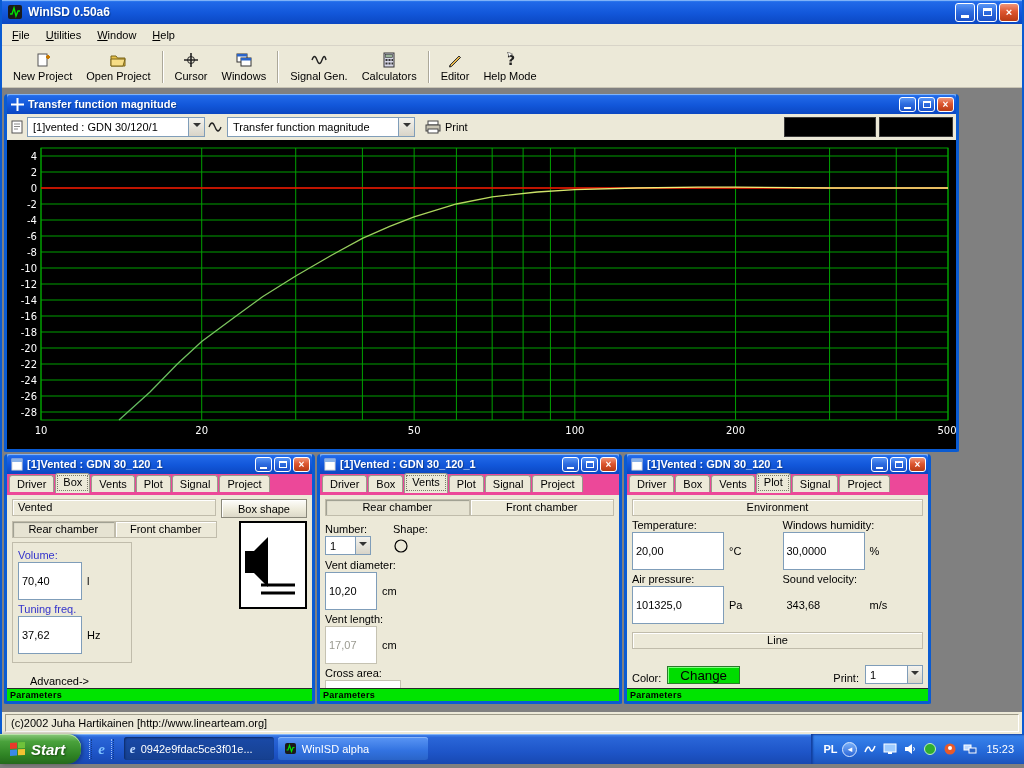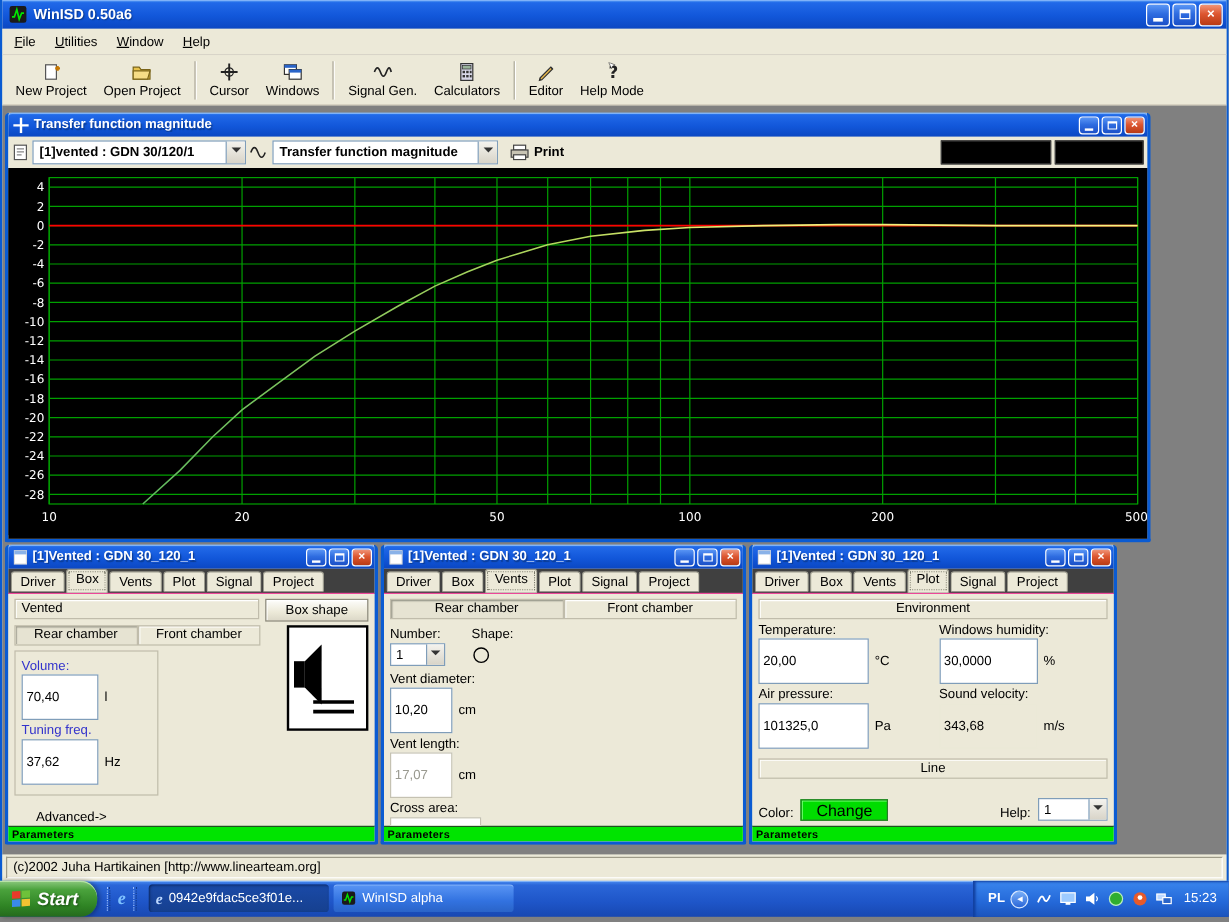--- a/index.html
+++ b/index.html
@@ -34,37 +34,37 @@
   .win-titlebar { height:20px; flex:0 0 20px; display:flex; align-items:center; padding:0 2px 0 4px;
       background:linear-gradient(180deg,#3a8af2 0%,#2169e8 10%,#1257da 55%,#0b47c2 100%);
       box-shadow:inset 0 1px 0 #7fb2f8; color:#fff; font-weight:bold; font-size:11px; border-radius:3px 3px 0 0; }
   .win-titlebar .title-text { margin-left:4px; flex:1; text-shadow:1px 1px 1px #0a3a90; white-space:nowrap; overflow:hidden; }
   .win-titlebar .capbtn { width:17px; height:15px; font-size:10px; }
   .win-titlebar .g-min { width:7px; height:2px; margin-top:7px; }
   .win-titlebar .g-max { width:8px; height:7px; border-top:2px solid #fff; }
 
   
   .tf-window { left:2px; top:6px; width:955px; height:358px; }
-  .tf-toolbar { height:26px; flex:0 0 26px; display:flex; align-items:center; gap:3px; background:#ece9d8; padding:0 3px;font-weight:bold; }
+  .tf-toolbar { height:26px; flex:0 0 26px; display:flex; align-items:center; gap:3px; background:#ece9d8; padding:0 3px; }
   .combo { display:flex; align-items:center; height:20px; background:#fff; border:1px solid #7f9db9; }
   .combo .ctxt { padding:0 5px; white-space:nowrap; }
   .combo .dd { width:16px; height:18px; margin-left:auto; background:linear-gradient(180deg,#f4f3ee,#d8d4c8); border-left:1px solid #7f9db9; display:flex; align-items:center; justify-content:center; }
   .tri-down { width:0; height:0; border:4px solid transparent; border-top-color:#333; margin-top:4px; }
   .print-btn { display:flex; align-items:center; gap:4px; padding:2px 7px; height:22px; }
   .readout { height:20px; background:#000; border:1px solid #3a3a3a; }
   .chart-wrap { flex:1; background:#000; }
   svg text { font-family:"DejaVu Sans", "Liberation Sans", sans-serif; }
 
   
   .child { top:366px; height:250px; }
   .cw1 { left:2px;   width:311px; }
   .cw2 { left:315px; width:305px; }
   .cw3 { left:622px; width:307px; }
 
-  .tabstrip { height:21px; flex:0 0 21px; display:flex; align-items:flex-start; background:#404040; border-bottom:1px solid #ec4899; padding:0 2px; }
+  .tabstrip { height:21px; flex:0 0 21px; display:flex; align-items:center; background:#ec4899; border-bottom:4px solid #ec4899; padding:0 2px; }
   .tab { height:17px; margin-top:2px; padding:2px 7px 0; border:1px solid #9a998c; border-bottom:none; border-radius:3px 3px 0 0; background:#ece9d8; margin-right:1px; font-size:11px; }
   .tab.active { height:20px; margin-top:0; position:relative; z-index:2; margin-bottom:-1px; outline:1px dotted #7a7a6a; outline-offset:-3px; background:#ece9d8; }
 
   .cw-content { flex:1; padding:4px 5px; position:relative; background:#ece9d8; overflow:hidden; }
   .panel-hdr { border:1px solid #c0bcab; background:#ece9d8; height:17px; line-height:15px; font-size:11px; box-shadow:inset 1px 1px 0 #fff; }
   .hdr-center { text-align:center; }
   .hdr-left { padding-left:5px; }
   .chamber { flex:1; text-align:center; }
   .chamber.active { box-shadow:inset 1px 1px 1px #9a998c; background:#e6e3d2; }
 
@@ -522,21 +522,21 @@
             <div class="frow">
               <input class="field dim" style="width: 82px; background: rgb(236, 233, 216); border-color: rgb(236, 233, 216); color: rgb(0, 0, 0);" value="343,68">
               <span class="unit">m/s</span>
             </div>
           </div>
         </div>
         <div class="panel-hdr hdr-center" style="margin-top:8px">Line</div>
         <div style="display:flex; align-items:flex-end; margin-top:16px; gap:6px;">
           <span>Color:</span>
           <button class="green-btn">Change</button>
-          <span style="margin-left:auto">Help:</span>
+          <span style="margin-left:auto">Print:</span>
           <div class="combo-sm" style="width:58px">
             <span class="ctxt">1</span>
             <span class="dd">
                 <i class="tri-down" style="margin-top:0"></i>
               </span>
           </div>
         </div>
       </div>
       <div class="params-bar">
           <span>Parameters</span>

